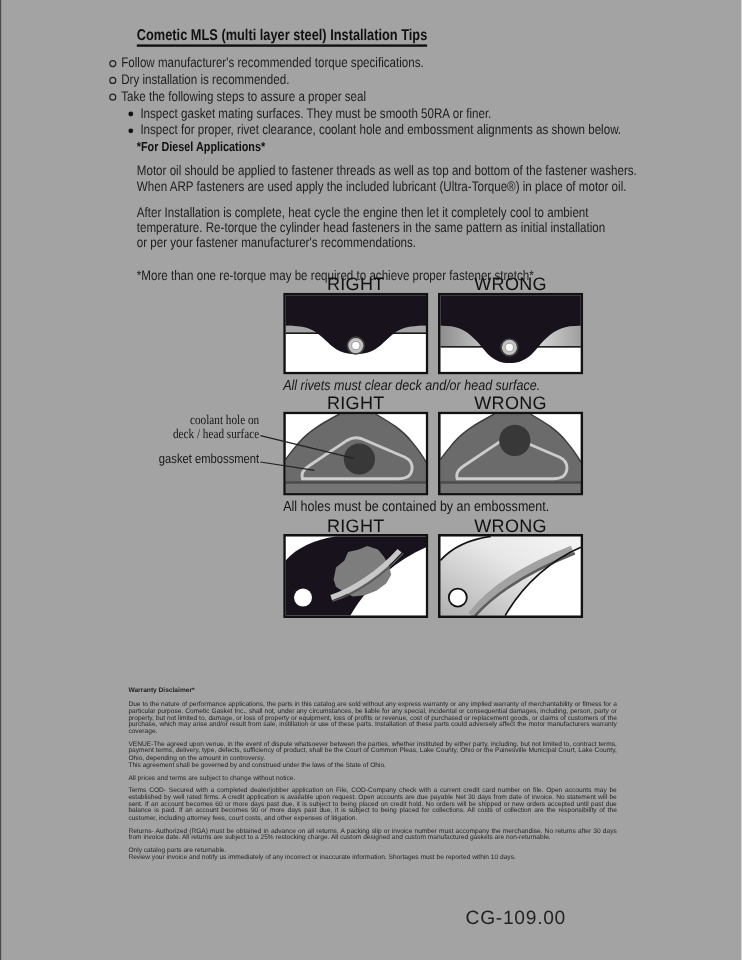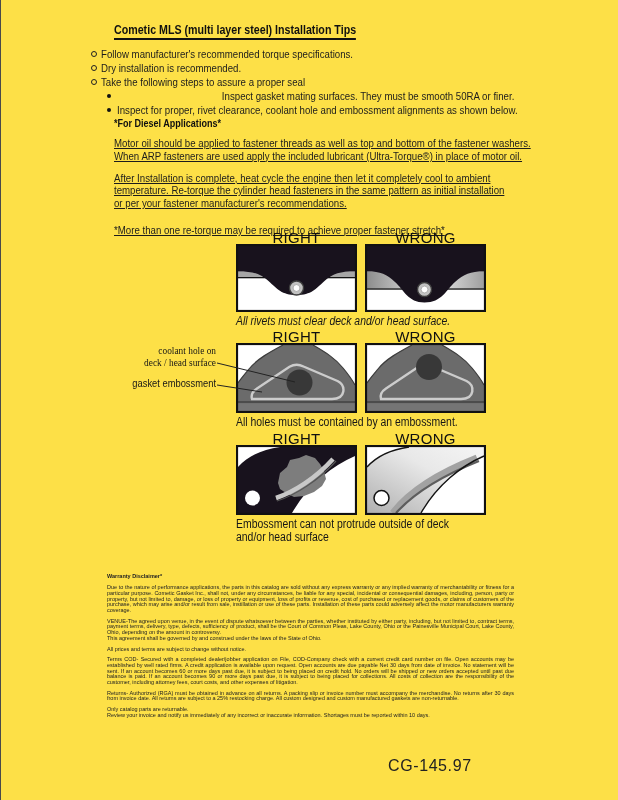--- a/index.html
+++ b/index.html
@@ -1,39 +1,39 @@
 <!DOCTYPE html>
 <html><head>
 <meta charset="utf-8">
 <style>
   html,body{margin:0;padding:0;background:#ffffff;}
   .page{
-    position:relative;width:618px;height:800px;background:#fde047;overflow:hidden;
+    position:relative;width:618px;height:800px;background:#a3a3a3;overflow:hidden;
     font-family:"Liberation Sans","DejaVu Sans",sans-serif;color:#1c1c1c;
   }
   .edge{position:absolute;left:0;top:0;width:1px;height:800px;background:#4a4a4a;}
 
   
   .cx {display:inline-block;transform:scaleX(.82);transform-origin:0 50%;white-space:nowrap;}
   .cxl{display:block;transform:scaleX(.84);transform-origin:0 50%;white-space:nowrap;}
   .cxr{display:block;transform:scaleX(.85);transform-origin:100% 50%;white-space:nowrap;text-align:right;}
 
   
   .header{position:absolute;left:90px;top:20px;width:500px;}
   .title{font-size:13px;font-weight:bold;margin:0 0 7px 24px;padding-bottom:1px;
          border-bottom:2px solid #111;color:#101010;}
   .b-row{position:relative;padding-left:11px;font-size:11.5px;line-height:14px;}
-  .b-row.sub{margin-left:16px;text-align:right;}
+  .b-row.sub{margin-left:16px;}
   .b-open{position:absolute;left:1px;top:4px;width:4px;height:4px;border:1px solid #222;border-radius:50%;}
   .b-fill{position:absolute;left:1px;top:5px;width:4px;height:4px;background:#111;border-radius:50%;}
 
   
   .diesel{position:absolute;left:114px;top:117px;width:480px;}
   .d-head{font-size:11px;font-weight:bold;margin:0 0 8px 0;color:#101010;}
-  .d-par{margin:0 0 9px 0;font-size:11.5px;line-height:12.8px;text-decoration:underline;}
+  .d-par{margin:0 0 9px 0;font-size:11.5px;line-height:12.8px;}
 
   
   .dgt{position:absolute;width:121px;text-align:center;font-size:15px;color:#101010;letter-spacing:.3px;}
   .t-r1-right{left:236px;top:229px;} .t-r1-wrong{left:365px;top:229px;}
   .t-r2-right{left:236px;top:328px;} .t-r2-wrong{left:365px;top:328px;}
   .t-r3-right{left:236px;top:430px;} .t-r3-wrong{left:365px;top:430px;}
   .dgbox{position:absolute;display:block;}
   .box-r1-right{left:236px;top:244px;} .box-r1-wrong{left:365px;top:244px;}
   .box-r2-right{left:236px;top:343px;} .box-r2-wrong{left:365px;top:343px;}
   .box-r3-right{left:236px;top:445px;} .box-r3-wrong{left:365px;top:445px;}
@@ -209,31 +209,27 @@
     <rect width="121" height="70" fill="#ffffff"></rect>
     <path d="M2,22 C12,11 26,4.5 44,2 L119,2 L119,11 C96,21 72,40 56,68 L2,68 Z" fill="url(#g3)"></path>
     <path d="M28,68 C44,47 74,28 112,13" fill="none" stroke="#a2a2a2" stroke-width="7"></path>
     <path d="M31,68 C49,48 79,30 114,16" fill="none" stroke="#5d5d5d" stroke-width="2.2"></path>
     <path d="M2,22 C12,11 26,4.5 44,2" fill="none" stroke="#141414" stroke-width="1.4"></path>
     <path d="M56,68 C72,40 96,21 119,11" fill="none" stroke="#141414" stroke-width="1.4"></path>
     <circle cx="16.5" cy="53" r="7.5" fill="#ffffff" stroke="#111" stroke-width="1.5"></circle>
     <rect x="1" y="1" width="119" height="68" fill="none" stroke="#111" stroke-width="2.2"></rect>
   </svg>
 
-  <div class="cap cap-r3">
-    <span class="cxl">Embossment can not protrude outside of deck</span>
-    <span class="cxl">and/or head surface</span>
-  </div>
 
   <div class="fp">
     <p class="fp-head">Warranty Disclaimer*</p>
     <p>Due to the nature of performance applications, the parts in this catalog are sold without any express warranty or any implied warranty of merchantability or fitness for a particular purpose.  Cometic Gasket Inc., shall not, under any circumstances, be liable for any special, incidental or consequential damages, including, person, party or property, but not limited to, damage, or loss of property or equipment, loss of profits or revenue, cost of purchased or replacement goods, or claims of customers of the purchase, which may arise and/or result from sale, instillation or use of these parts.  Installation of these parts could adversely affect the motor manufacturers warranty coverage.</p>
     <p class="nogap">VENUE-The agreed upon venue, in the event of dispute whatsoever between the parties, whether instituted by either party, including, but not limited to, contract terms, payment terms, delivery, type, defects, sufficiency of product, shall be the Court of Common Pleas, Lake County, Ohio or the Painesville Municipal Court, Lake County, Ohio, depending on the amount in controversy.</p>
     <p>This agreement shall be governed by and construed under the laws of the State of Ohio.</p>
     <p>All prices and terms are subject to change without notice.</p>
     <p>Terms COD- Secured with a completed dealer/jobber application on File, COD-Company check with a current credit card number on file.  Open accounts may be established by well rated firms.  A credit application is available upon request.  Open accounts are due payable Net 30 days from date of invoice.  No statement will be sent.  If an account becomes 60 or more days past due, it is subject to being placed on credit hold.  No orders will be shipped or new orders accepted until past due balance is paid.  If an account becomes 90 or more days past due, it is subject to being placed for collections.  All costs of collection are the responsibility of the customer, including attorney fees, court costs, and other expenses of litigation.</p>
     <p>Returns- Authorized (RGA) must be obtained in advance on all returns.  A packing slip or invoice number must accompany the merchandise.  No returns after 30 days from invoice date.  All returns are subject to a 25% restocking charge.  All custom designed and custom manufactured gaskets are non-returnable.</p>
     <p class="nogap">Only catalog parts are returnable.</p>
     <p>Review your invoice and notify us immediately of any incorrect or inaccurate information.  Shortages must be reported within 10 days.</p>
   </div>
 
-  <div class="doccode">CG-145.97</div>
+  <div class="doccode">CG-109.00</div>
 </div>
 
 </body></html>

